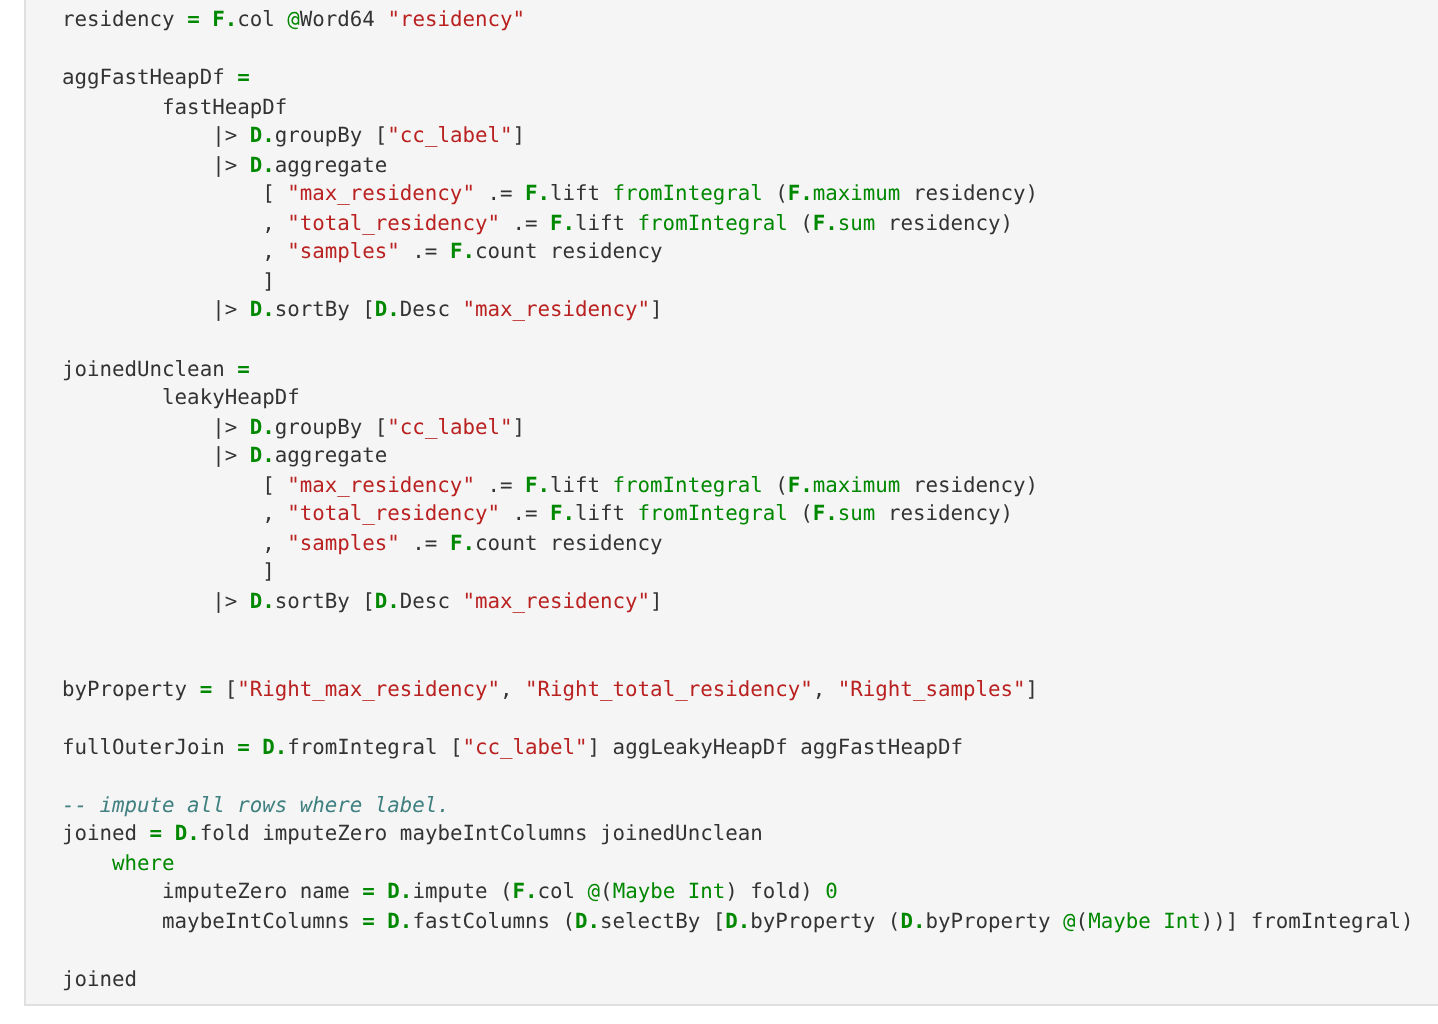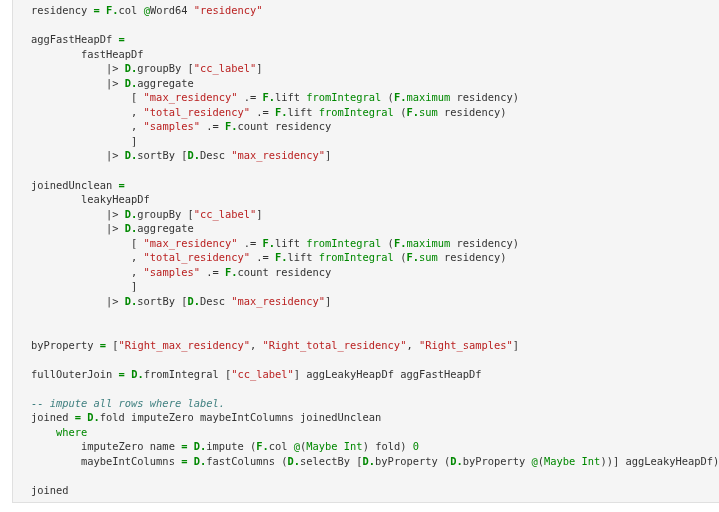--- a/index.html
+++ b/index.html
@@ -51,17 +51,17 @@
 <span></span>
 <span></span>
 <span><span>byProperty </span><span class="op">=</span><span> [</span><span class="str">"Right_max_residency"</span><span>, </span><span class="str">"Right_total_residency"</span><span>, </span><span class="str">"Right_samples"</span><span>]</span></span>
 <span></span>
 <span><span>fullOuterJoin </span><span class="op">=</span><span> </span><span class="mod">D.</span><span>fromIntegral [</span><span class="str">"cc_label"</span><span>] aggLeakyHeapDf aggFastHeapDf</span></span>
 <span></span>
 <span><span class="cm">-- impute all rows where label.</span></span>
 <span><span>joined </span><span class="op">=</span><span> </span><span class="mod">D.</span><span>fold imputeZero maybeIntColumns joinedUnclean</span></span>
 <span><span>    </span><span class="kw">where</span></span>
 <span><span>        imputeZero name </span><span class="op">=</span><span> </span><span class="mod">D.</span><span>impute (</span><span class="mod">F.</span><span>col </span><span class="at">@</span><span>(</span><span class="ty">Maybe Int</span><span>) fold) </span><span class="num">0</span></span>
-<span><span>        maybeIntColumns </span><span class="op">=</span><span> </span><span class="mod">D.</span><span>fastColumns (</span><span class="mod">D.</span><span>selectBy [</span><span class="mod">D.</span><span>byProperty (</span><span class="mod">D.</span><span>byProperty </span><span class="at">@</span><span>(</span><span class="ty">Maybe Int</span><span>))] aggLeakyHeapDf)</span></span>
+<span><span>        maybeIntColumns </span><span class="op">=</span><span> </span><span class="mod">D.</span><span>fastColumns (</span><span class="mod">D.</span><span>selectBy [</span><span class="mod">D.</span><span>byProperty (</span><span class="mod">D.</span><span>byProperty </span><span class="at">@</span><span>(</span><span class="ty">Maybe Int</span><span>))] fromIntegral)</span></span>
 <span></span>
 <span><span>joined</span></span>
 </pre>
 </div>
 
 </body></html>

